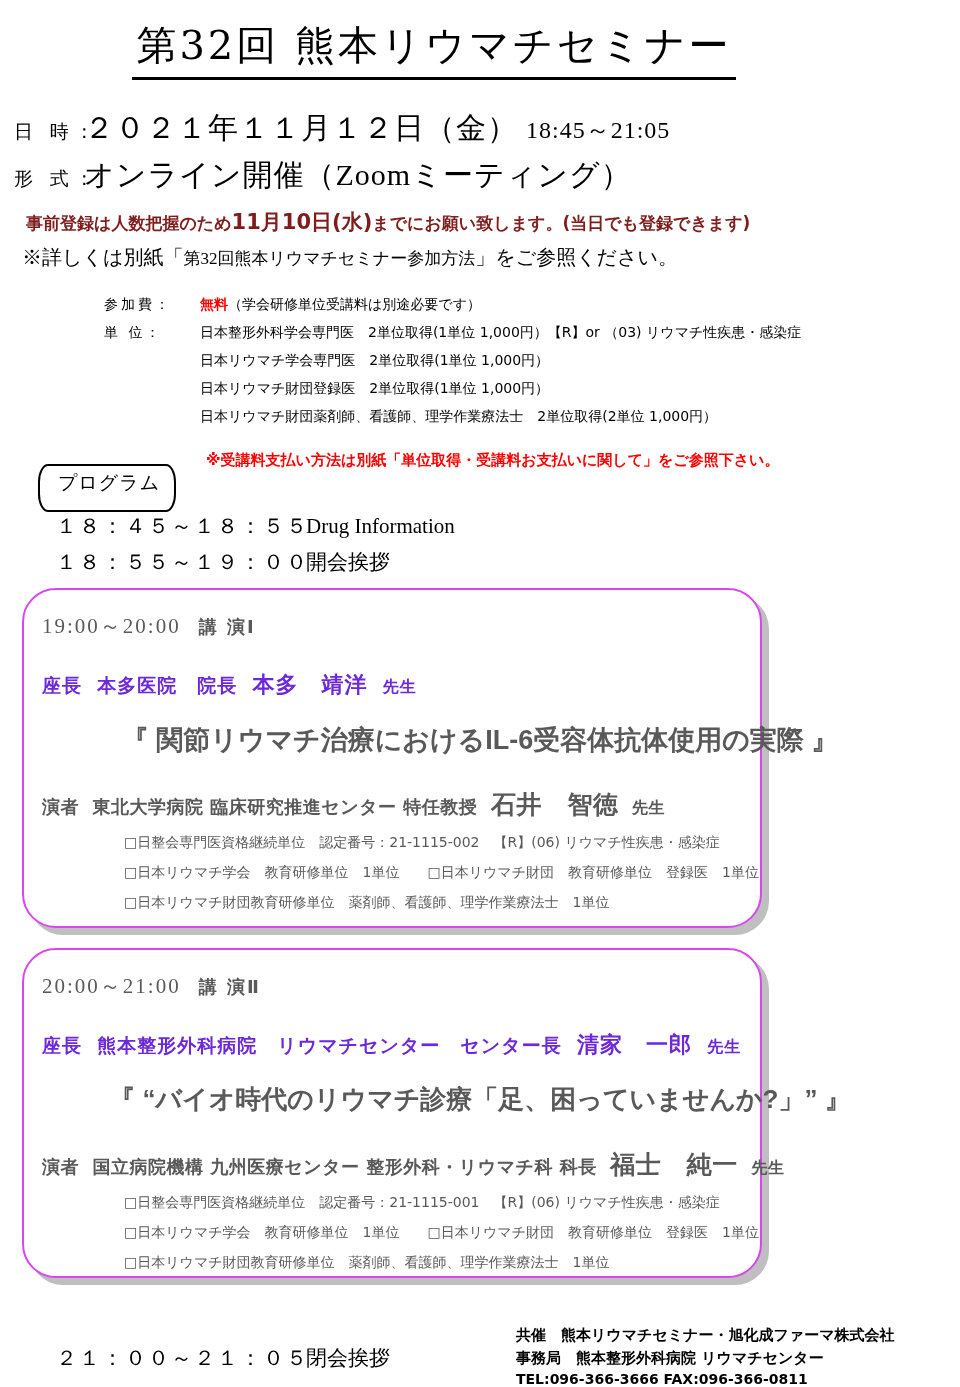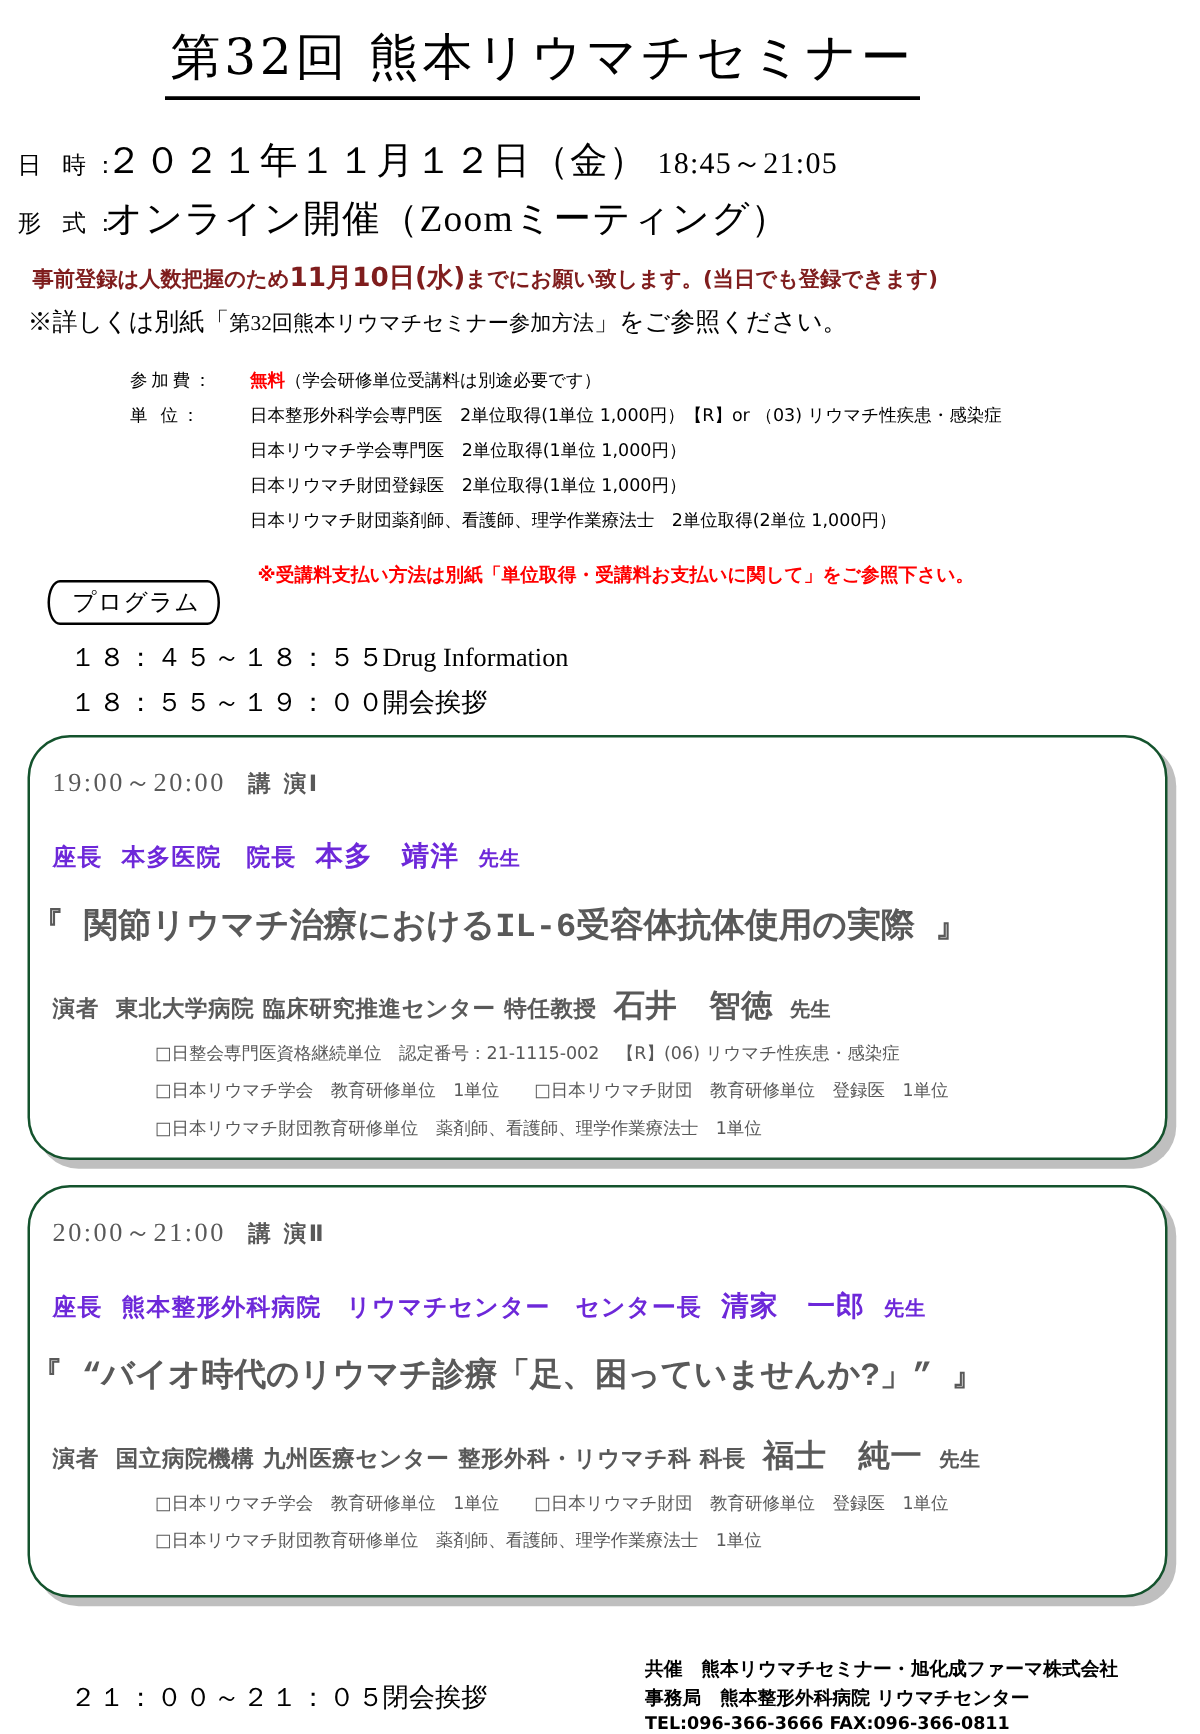--- a/index.html
+++ b/index.html
@@ -117,21 +117,21 @@
     white-space: nowrap;
     font-family: "DejaVu Sans", "Liberation Sans", sans-serif;
   }
 
   
   .plaque {
     position: absolute;
     left: 38px;
     top: 464px;
     width: 138px;
-    height: 36px;
+    height: 48px;
     border: 2px solid #000;
     border-radius: 10px / 18px;
     background: #ffffff;
     box-sizing: border-box;
   }
   .plaque-label {
     position: absolute;
     left: 0; top: 0;
     width: 138px;
     height: 36px;
@@ -151,22 +151,22 @@
   .prog-row .ptime { display: inline-block; width: 250px; }
   .prog-row .pname { letter-spacing: 0px; }
   #prog-1 { left: 56px; top: 512px; }
   #prog-2 { left: 56px; top: 548px; }
   #prog-close { left: 56px; top: 1344px; }
 
   
   .panel {
     position: absolute;
     left: 22px;
-    width: 912px;
-    border: 2px solid #14532d;
+    width: 740px;
+    border: 2px solid #d946ef;
     border-radius: 34px;
     background: #ffffff;
     box-shadow: 7px 7px 0 0 #bfbfbf;
     box-sizing: border-box;
     color: #595959;
   }
   #panel-1 { top: 588px; height: 340px; }
   #panel-2 { top: 948px; height: 330px; }
 
   .p-time-row {
@@ -196,22 +196,23 @@
     color: #6d28d9;
     letter-spacing: 1px;
   }
   .p-chair .nm { font-size: 22px; }
   .p-chair .hon { font-size: 16px; }
   .p-title {
     position: absolute;
     left: 0;
     top: 132px;
     width: 912px;
-    white-space: nowrap;
-    font-family: Liberation Mono, monospace;
+    text-align: center;
+    white-space: nowrap;
+    font-family: Liberation Sans, sans-serif;
     font-size: 27px;
     font-weight: bold;
     color: #595959;
     letter-spacing: 0px;
   }
   #panel-2 .p-title { font-size: 26px; }
   .p-speaker {
     position: absolute;
     left: 18px;
     top: 198px;
@@ -331,20 +332,21 @@
       <span>20:00～21:00</span><span class="ptalk">講 演Ⅱ</span>
     </div>
     <div class="p-chair">
       <span>座長</span>&nbsp;&nbsp;<span>熊本整形外科病院　リウマチセンター　センター長</span>&nbsp;&nbsp;<span class="nm">清家　一郎</span>&nbsp;&nbsp;<span class="hon">先生</span>
     </div>
     <div class="p-title">『 “バイオ時代のリウマチ診療「足、困っていませんか?」” 』</div>
     <div class="p-speaker">
       <span>演者</span>&nbsp;&nbsp;<span>国立病院機構 九州医療センター 整形外科・リウマチ科 科長</span>&nbsp;&nbsp;<span class="nm">福士　純一</span>&nbsp;&nbsp;<span class="hon">先生</span>
     </div>
     <div class="p-credits">
+      <div>□日整会専門医資格継続単位　認定番号：21-1115-001　【R】(06) リウマチ性疾患・感染症</div>
       <div>□日本リウマチ学会　教育研修単位　1単位　　□日本リウマチ財団　教育研修単位　登録医　1単位</div>
       <div>□日本リウマチ財団教育研修単位　薬剤師、看護師、理学作業療法士　1単位</div>
     </div>
   </div>
 
   <div class="prog-row" id="prog-close">
     <span class="ptime">２１：００～２１：０５</span><span class="pname">閉会挨拶</span>
   </div>
 
   <div class="footer">

